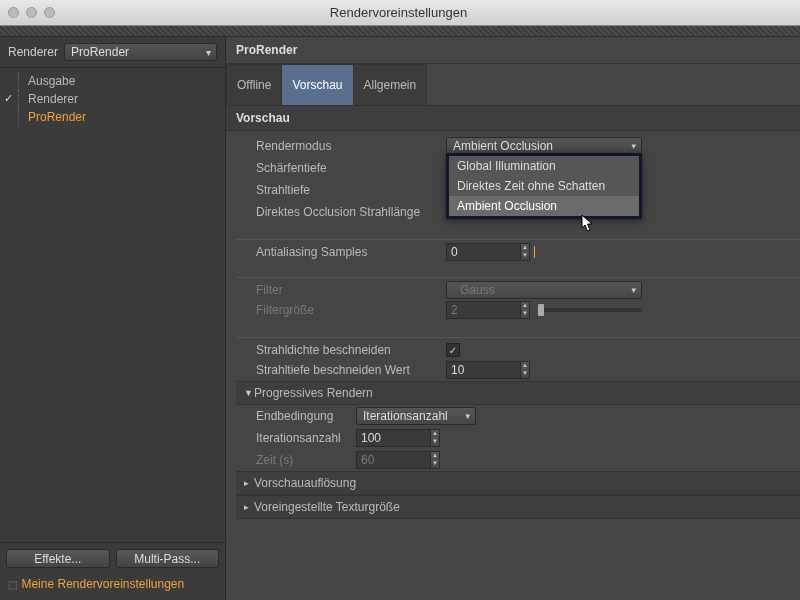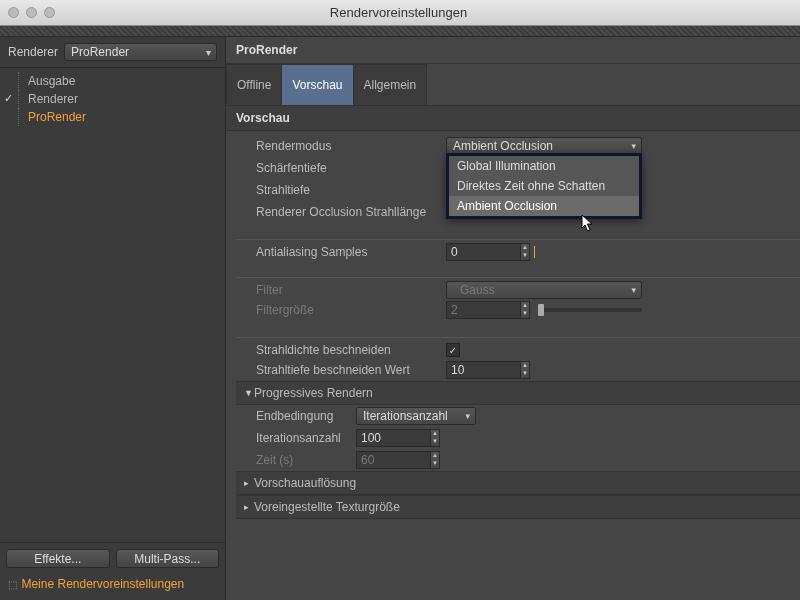--- a/index.html
+++ b/index.html
@@ -122,21 +122,21 @@
           </div>
         </div>
       </div>
       <div class="row indent">
           <div class="lbl"><span>Schärfentiefe</span></div>
         </div>
       <div class="row indent">
           <div class="lbl"><span>Strahltiefe</span></div>
         </div>
       <div class="row indent">
-          <div class="lbl" style="width:200px"><span>Renderer Occlusion Strahllänge</span></div>
+          <div class="lbl" style="width:200px"><span>Direktes Occlusion Strahllänge</span></div>
         </div>
 
       <div class="dropdown" style="left:220px; top:22px;">
         <div class="dropdown-item">Global Illumination</div>
         <div class="dropdown-item">Direktes Zeit ohne Schatten</div>
         <div class="dropdown-item highlight">Ambient Occlusion</div>
       </div>
       <svg class="cursor" style="left:355px; top:84px;" viewBox="0 0 12 18">
           <path d="M0 0 L0 13 L3 10 L5.5 16 L8 15 L5.5 9 L10 9 Z" fill="#fff" stroke="#000" stroke-width="1"></path>
         </svg>

